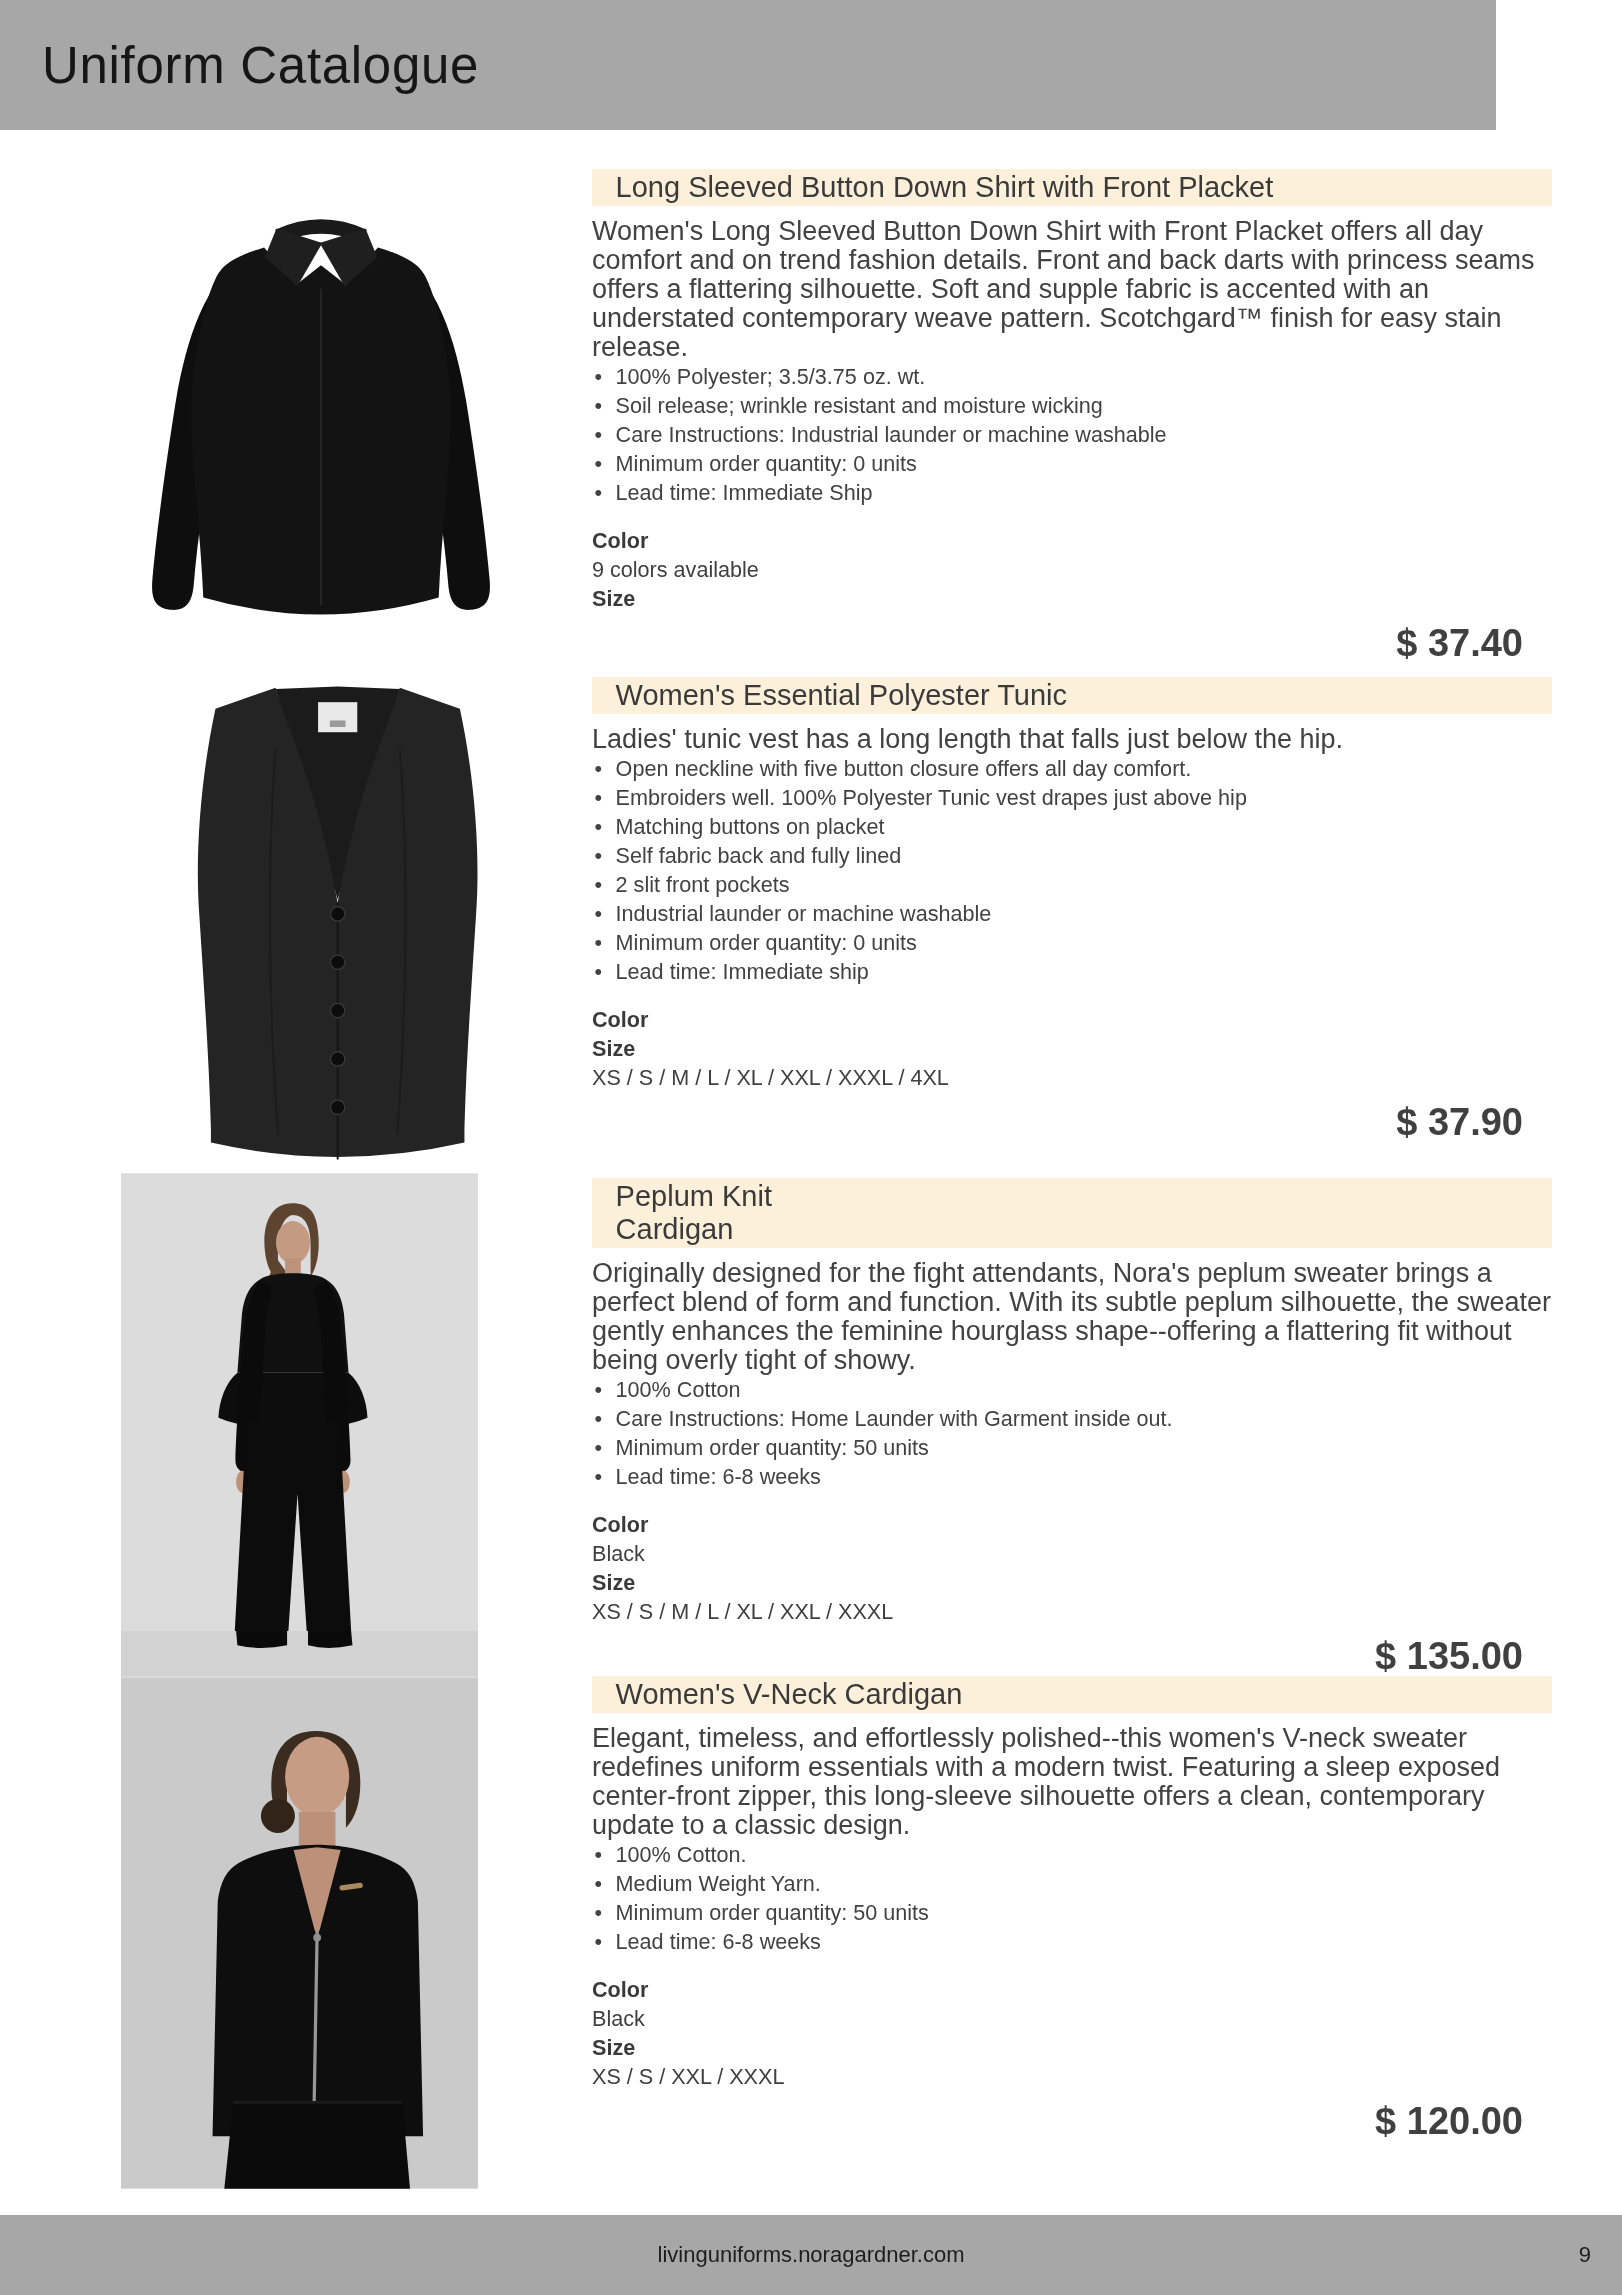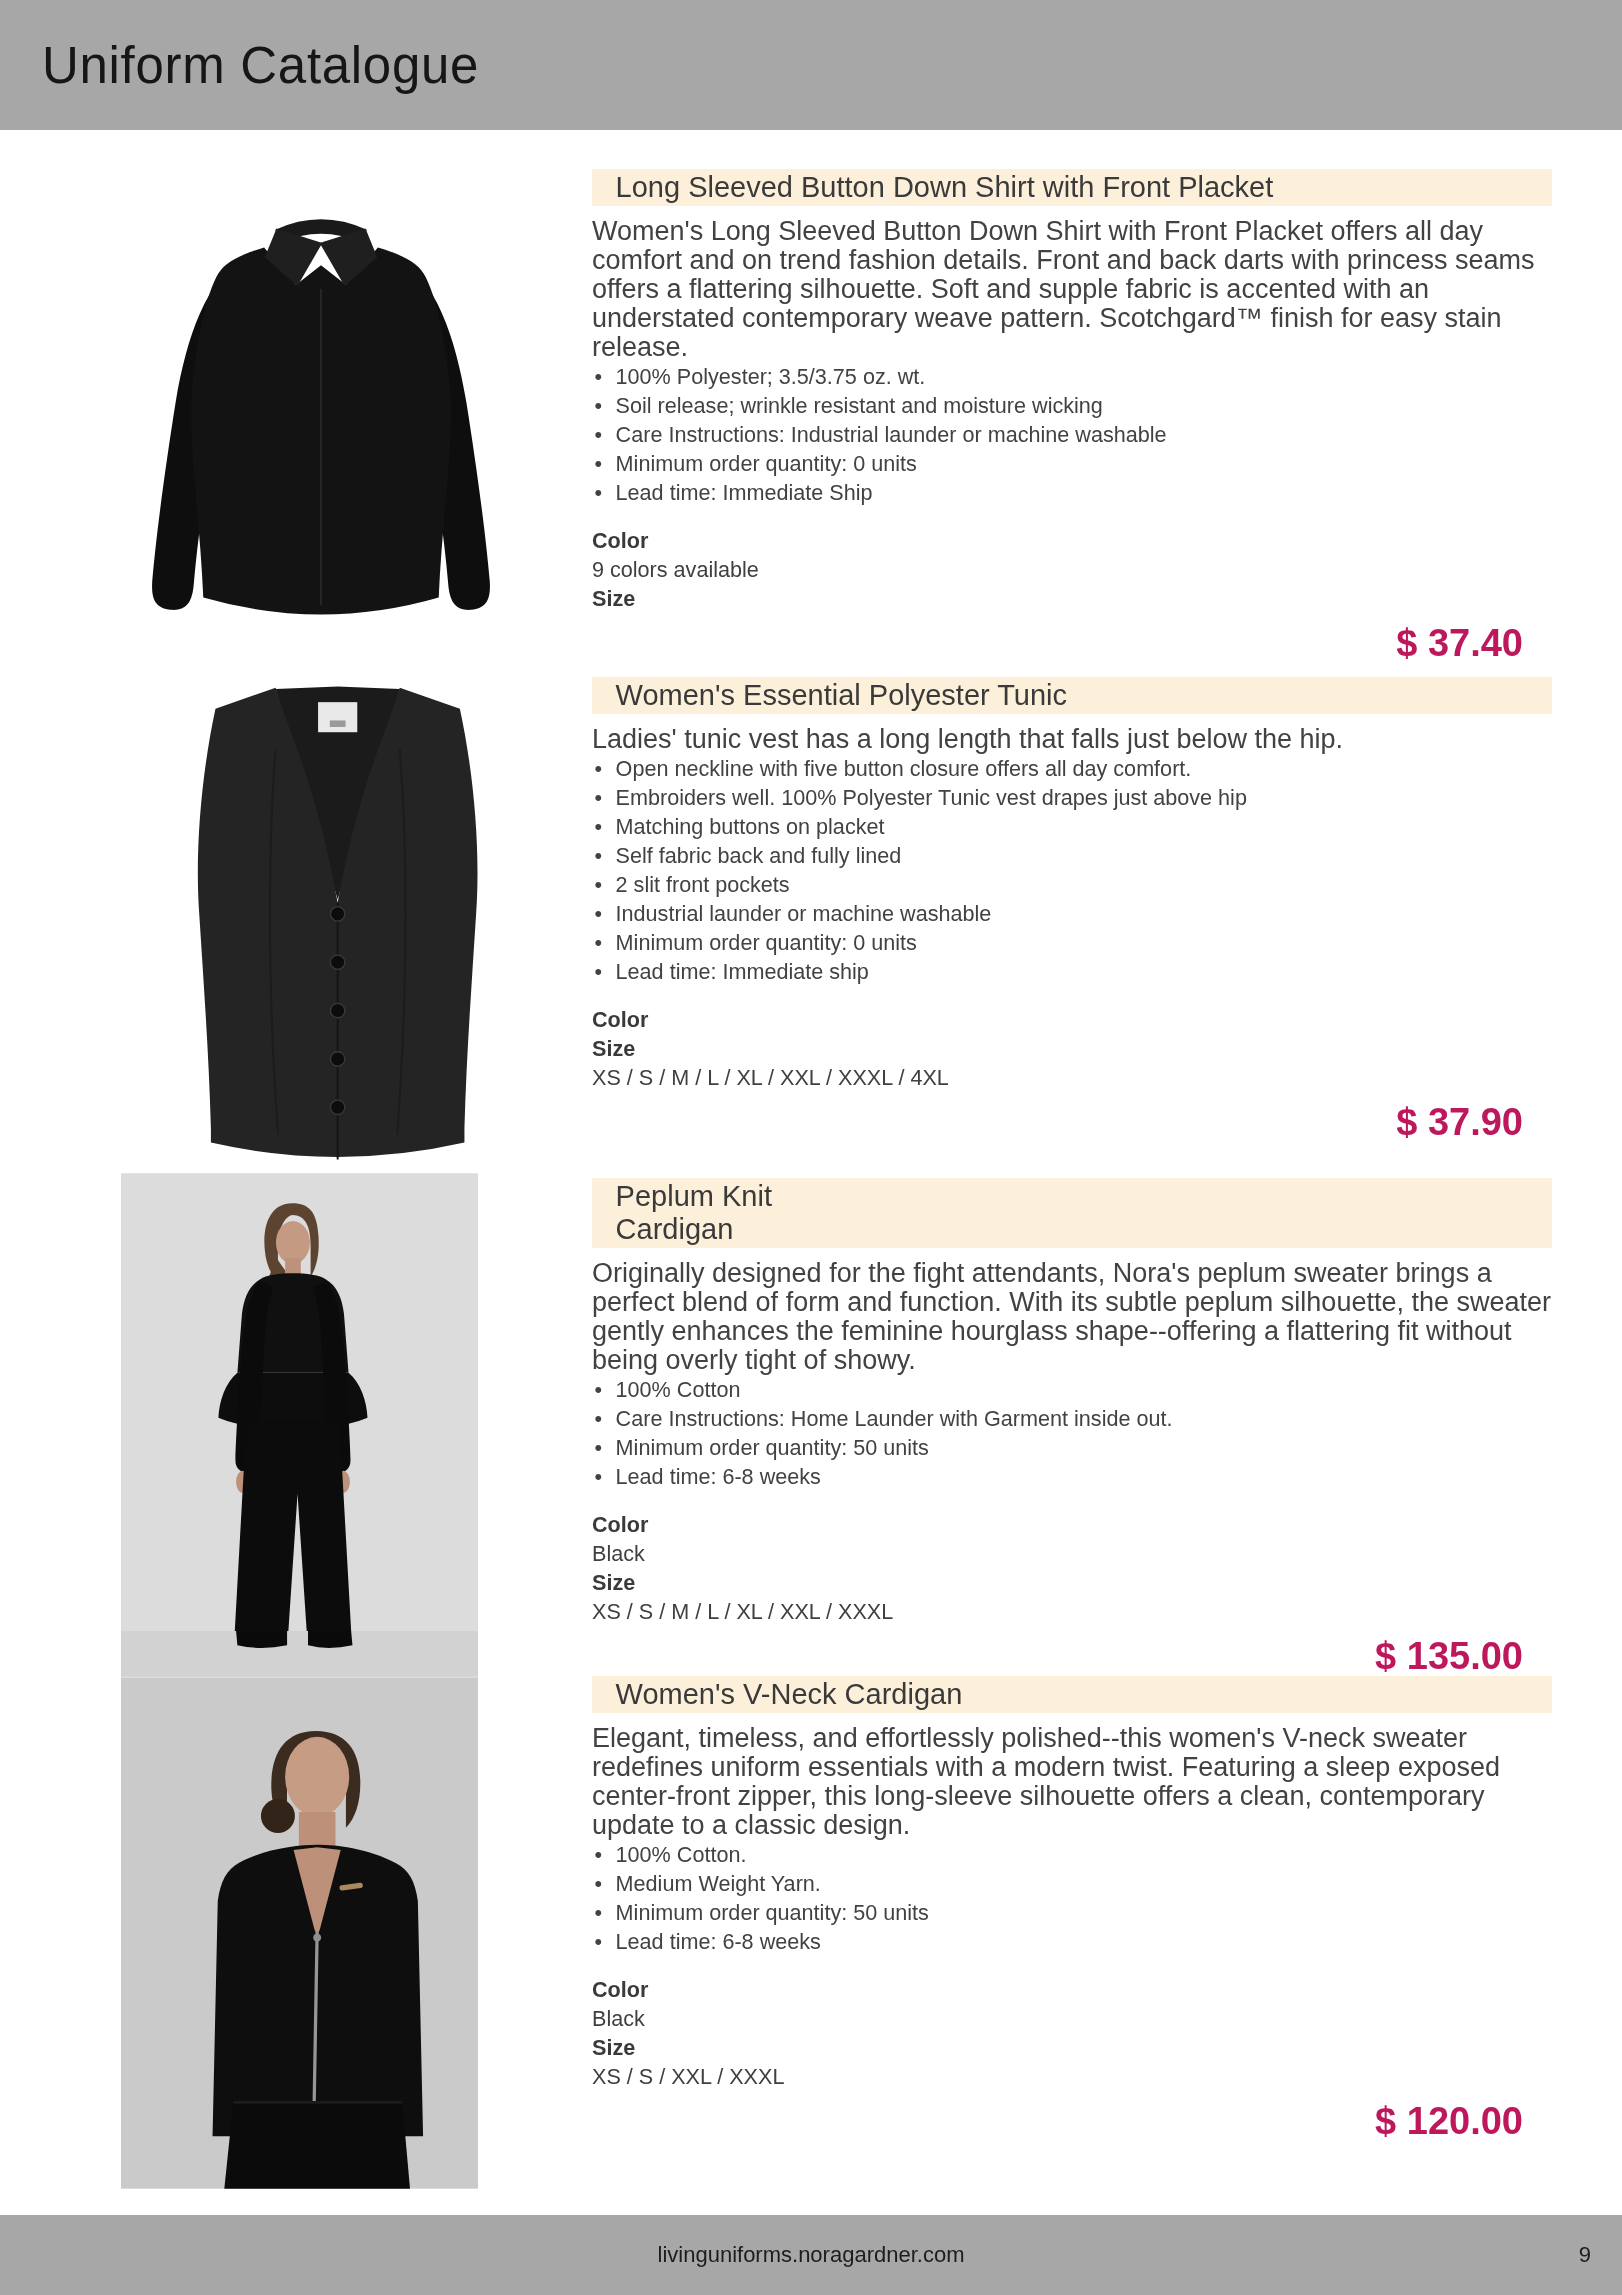--- a/index.html
+++ b/index.html
@@ -1,20 +1,20 @@
 <!DOCTYPE html>
 <html style="font-size:10.5px"><head>
 <meta charset="utf-8">
 <style>
   html,body{margin:0;padding:0;background:#ffffff;}
   .page{position:relative;width:1622px;height:2295px;background:#ffffff;
         font-family:"Liberation Sans",sans-serif;color:#424242;overflow:hidden;}
 
   
-  .header{position:absolute;top:0;left:0;width:1622px;height:130px;background:#a7a7a7;
+  .header{position:absolute;top:0;left:0;width:1496px;height:130px;background:#a7a7a7;
           display:flex;align-items:center;box-sizing:border-box;padding-left:42px;}
   .header-title{font-size:51px;font-weight:400;letter-spacing:0.7px;color:#161616;margin:0;}
   .footer{position:absolute;left:0;bottom:0;width:1622px;height:80px;background:#a7a7a7;
           display:flex;align-items:center;justify-content:center;}
   .footer-site{font-size:22px;color:#1d1d1d;}
   .footer-page{position:absolute;right:31px;top:0;height:80px;display:flex;align-items:center;
                font-size:22px;color:#1d1d1d;}
 
   
   .row{position:absolute;left:592px;width:960px;}
@@ -22,21 +22,21 @@
         display:flex;flex-direction:column;justify-content:center;}
   .tline{font-size:29px;line-height:33px;color:#3a3a3a;}
   .desc{margin:10.5px 0 0 0;font-size:27px;line-height:29px;color:#424242;}
   .bullets{margin:0;padding:0;list-style:none;}
   .bullets li{position:relative;padding-left:23.6px;font-size:21.6px;line-height:29px;color:#424242;}
   .bullets li::before{content:"\2022";position:absolute;left:2.6px;top:0;color:#424242;}
   .meta{margin-top:19.6px;}
   .lbl{font-weight:700;font-size:21.6px;line-height:29px;color:#3a3a3a;}
   .val{font-size:21.6px;line-height:29px;color:#404040;}
   .price{margin-top:9.2px;text-align:right;padding-right:29px;font-size:38px;line-height:42px;
-         font-weight:700;color:#be185d;}
+         font-weight:700;color:#404040;}
 
   
   .img{position:absolute;}
   .img svg{display:block;width:100%;height:100%;}
   #img1{left:79px;top:178px;width:484px;height:466px;}
   #img2{left:124px;top:677px;width:428px;height:494px;}
   #img3{left:121px;top:1173px;width:357px;height:504px;}
   #img4{left:121px;top:1677px;width:357px;height:512px;}
 </style>
 </head>

